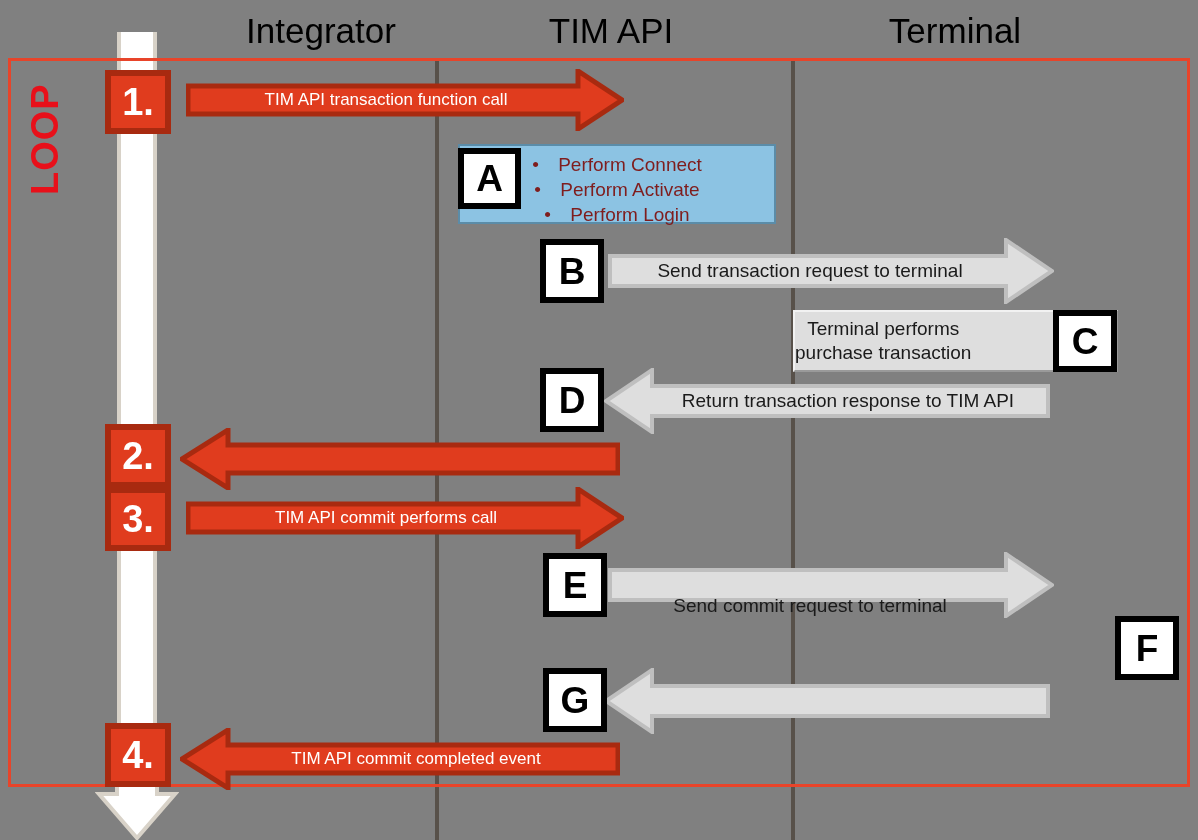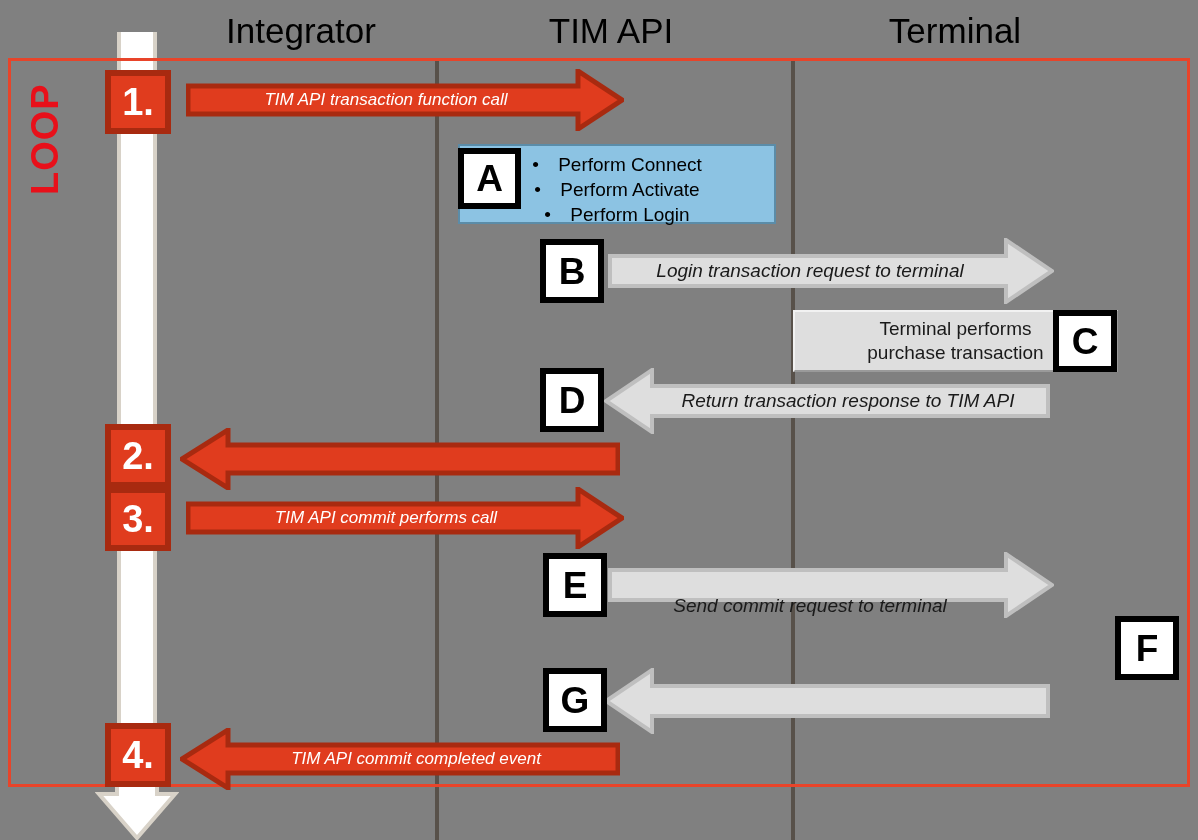--- a/index.html
+++ b/index.html
@@ -79,69 +79,68 @@
 
   
   .arrow-wrap{position:absolute;}
   .arrow-wrap svg{display:block;}
   .arrow-label{
     position:absolute;
     display:flex;align-items:center;justify-content:center;
     text-align:left;
     white-space:nowrap;
     pointer-events:none;
-    font-style:italic;
   }
   .lbl-red{color:#ffffff;font-size:17px;}
   .lbl-gray{color:#1a1a1a;font-size:19px;}
 
   
   .note-blue{
     position:absolute;
     background:#8cc3e3;
     border:2px solid #5b8ca8;
     box-sizing:border-box;
   }
   .note-blue ul{
     margin:0;padding:6px 0 0 0;list-style:none;
   }
   .note-blue li{
-    color:#000000;font-size:19px;line-height:25px;
+    color:#7f1d1d;font-size:19px;line-height:25px;
     text-align:center;
     padding-left:0;
   }
   .note-blue li::before{
     content:"\2022";
     display:inline-block;
     width:26px;
     text-align:left;
     font-size:19px;
   }
 
   
   .act-box{
     position:absolute;
     background:#dedede;
     border-top:2px solid #f2f2f2;
     border-left:2px solid #f2f2f2;
     border-right:2px solid #9a9a9a;
     border-bottom:2px solid #9a9a9a;
     box-sizing:border-box;
-    display:flex;align-items:center;justify-content:center;
+    display:flex;align-items:center;
     text-align:center;
     color:#1a1a1a;
     font-size:19px;line-height:24px;
   }
 </style>
 </head>
 <body>
 
 <div id="stage">
 
-  <div class="col-title" style="left:176px;width:250px;">
+  <div class="col-title" style="left:196px;width:250px;">
     <span>Integrator</span>
   </div>
   <div class="col-title" style="left:486px;width:250px;">
     <span>TIM API</span>
   </div>
   <div class="col-title" style="left:830px;width:250px;">
     <span>Terminal</span>
   </div>
 
   <div class="lifeline" style="left:435px;top:58px;height:782px;"></div>
@@ -175,21 +174,21 @@
   </div>
   <div class="letter-box" style="left:458px;top:148px;width:63px;height:61px;">A</div>
 
   <div class="letter-box" style="left:540px;top:239px;width:64px;height:64px;">B</div>
 
   <div class="arrow-wrap" style="left:608px;top:238px;width:446px;height:66px;">
     <svg width="446" height="66" viewBox="0 0 446 66">
       <polygon points="2,18 398,18 398,2 444,33 398,64 398,48 2,48" fill="#dedede" stroke="#bfbfbf" stroke-width="4"></polygon>
     </svg>
   </div>
-  <div class="arrow-label lbl-gray" style="left:612px;top:256px;width:396px;height:30px;">Login transaction request to terminal</div>
+  <div class="arrow-label lbl-gray" style="left:612px;top:256px;width:396px;height:30px;">Send transaction request to terminal</div>
 
   <div class="act-box" style="left:793px;top:310px;width:325px;height:62px;">
     <span>
       <span>Terminal performs</span><br>
       <span>purchase transaction</span>
     </span>
   </div>
   <div class="letter-box" style="left:1053px;top:310px;width:64px;height:62px;">C</div>
 
   <div class="arrow-wrap" style="left:604px;top:368px;width:446px;height:66px;">

